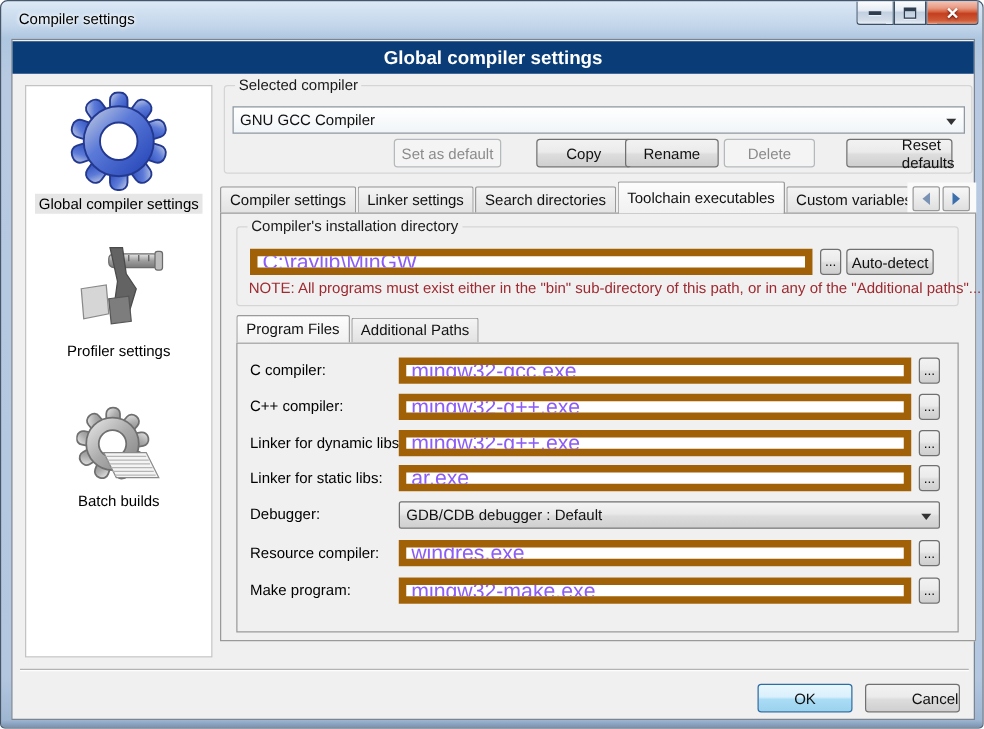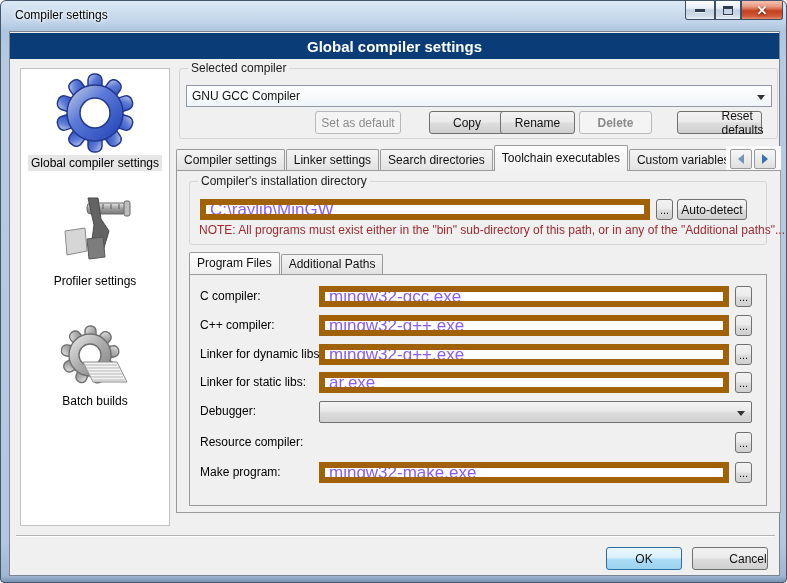--- a/index.html
+++ b/index.html
@@ -183,21 +183,21 @@
       <span class="legend">Selected compiler</span>
       <div class="combo" style="position:absolute; left:6px; top:16px; width:586px;">
         <span>GNU GCC Compiler</span>
         <span class="caret"></span>
       </div>
     </div>
 
     <div class="btn disabled" style="left:305px; top:79px; width:86px;">Set as default</div>
     <div class="btn" style="left:419px; top:79px; width:76px;">Copy</div>
     <div class="btn" style="left:490px; top:79px; width:75px;">Rename</div>
-    <div class="btn disabled" style="left:569px; top:79px; width:73px;font-weight:bold;">Delete</div>
+    <div class="btn disabled" style="left:569px; top:79px; width:73px;">Delete</div>
     <div class="btn" style="left:667px; top:79px; width:85px;padding-left:46px;">Reset defaults</div>
 
     <div class="tabrow">
       <span class="tab">Compiler settings</span><span class="tab">Linker settings</span><span class="tab">Search directories</span><span class="tab active">Toolchain executables</span><span class="tab">Custom variables</span>
     </div>
     <div class="tab-arrows">
       <span class="arrow-btn">
           <span class="tri-left"></span>
         </span>
       <span class="arrow-btn">
@@ -233,24 +233,26 @@
         <span class="row-label" style="top:72px;">Linker for dynamic libs:</span>
         <input class="textfield" style="left: 129px; top: 69px; width: 410px;" value="mingw32-g++.exe">
         <div class="btn small" style="left:545px; top:69px; width:17px; height:21px;">...</div>
 
         <span class="row-label" style="top:100px;">Linker for static libs:</span>
         <input class="textfield" style="left: 129px; top: 97px; width: 410px;" value="ar.exe">
         <div class="btn small" style="left:545px; top:97px; width:17px; height:21px;">...</div>
 
         <span class="row-label" style="top:129px;">Debugger:</span>
         <div class="combo gray" style="position:absolute; left:129px; top:126px; width:433px;">
+          <span>GDB/CDB debugger : Default</span>
           <span class="caret"></span>
         </div>
 
         <span class="row-label" style="top:160px;">Resource compiler:</span>
+        <input class="textfield" style="left: 129px; top: 157px; width: 410px;" value="windres.exe">
         <div class="btn small" style="left:545px; top:157px; width:17px; height:21px;">...</div>
 
         <span class="row-label" style="top:190px;">Make program:</span>
         <input class="textfield" style="left: 129px; top: 187px; width: 410px;" value="mingw32-make.exe">
         <div class="btn small" style="left:545px; top:187px; width:17px; height:21px;">...</div>
       </div>
     </div>
 
     <div class="sep"></div>
     <div class="btn default" style="left:596px; top:515px; width:76px;">OK</div>

